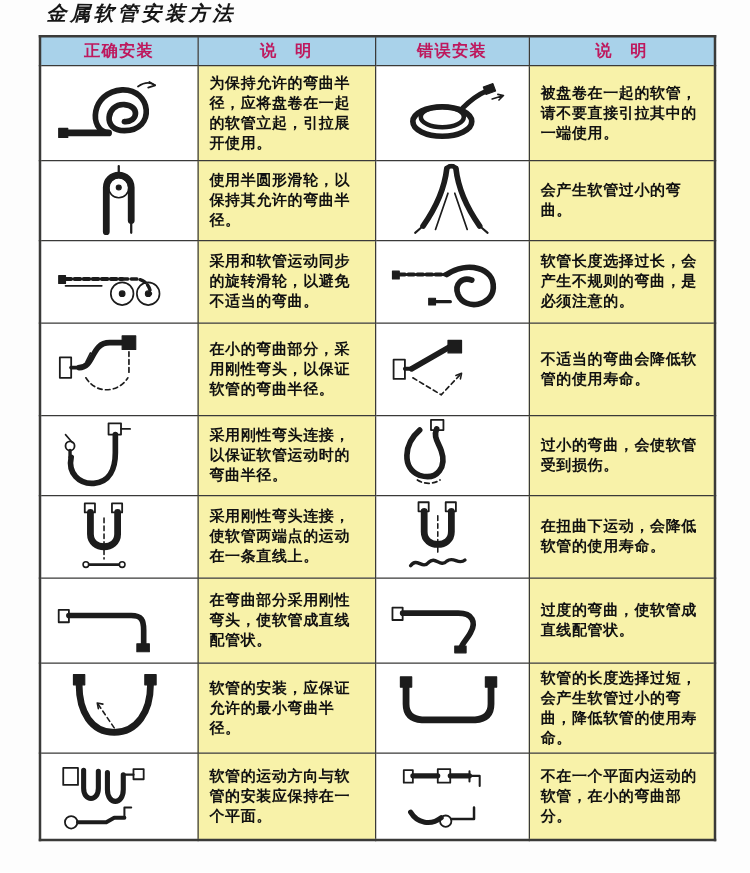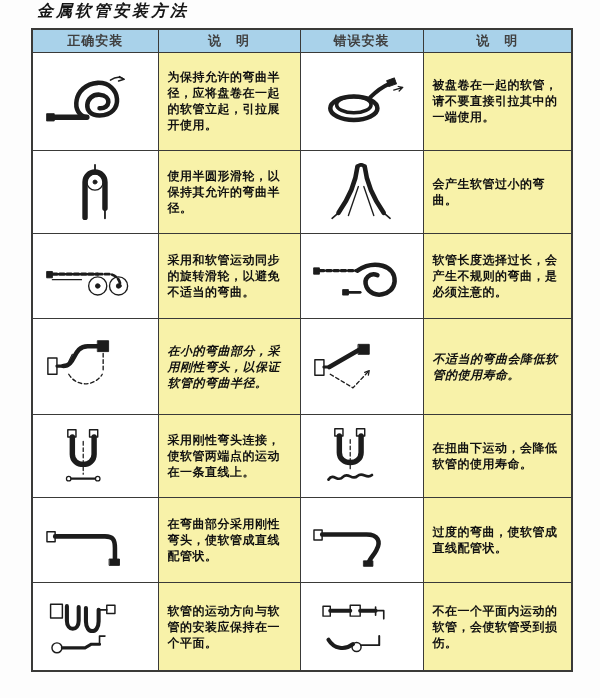--- a/index.html
+++ b/index.html
@@ -27,36 +27,36 @@
   }
   th,td{
     border:1px solid var(--border,#3a3a38);
     padding:0;
     vertical-align:middle;
   }
   thead tr{height:23px;}
   th{
     background:var(--header-bg,#a9d2ea);
     font-size:13px;font-weight:bold;letter-spacing:1px;
-    color:#404040;text-align:center;
+    color:#be185d;text-align:center;
   }
   td.cell-img{background:#fff;text-align:center;}
   td.cell-note{
     background:var(--note-bg,#f8f2a9);
     font-size:12px;font-weight:bold;
     line-height:16px;letter-spacing:0.5px;
     padding:3px 8px 3px 9px;
     text-align:left;
   }
   svg.illu{width:104px;height:58px;display:inline-block;vertical-align:middle;}
   
   #tbody tr:nth-child(1){height:76px;margin-top:24px;}
   #tbody tr:nth-child(2){height:64px;}
   #tbody tr:nth-child(3){height:66px;}
-  #tbody tr:nth-child(4){height:74px;font-style:italic;}
+  #tbody tr:nth-child(4){height:74px;}
   #tbody tr:nth-child(5){height:64px;}
   #tbody tr:nth-child(6){height:66px;padding-left:44px;}
   #tbody tr:nth-child(7){height:68px;padding-left:20px;}
   #tbody tr:nth-child(8){height:72px;}
   #tbody tr:nth-child(9){height:70px;margin-top:16px;}
 </style>
 </head>
 <body style="--header-bg: #a9d2ea; --note-bg: #f8f2a9; --border: #3a3a38; --ink: #111111; --page-bg: #fdfdfd;">
 
 <div class="page">
@@ -170,20 +170,41 @@
               <path d="M13 32 h6" stroke-width="3.5"></path>
               <path d="M19 32 L52 13" stroke-width="5"></path>
               <rect x="51" y="7" width="12" height="11" fill="#1c1c1c"></rect>
               <path d="M20 40 L45 55 L63 36" stroke-width="1.5" stroke-dasharray="4 3"></path>
               <path d="M63 36 l-5 2 M63 36 l-1 5" stroke-width="1.4"></path>
             </svg>
     </td>
     <td class="cell-note">不适当的弯曲会降低软管的使用寿命。</td>
   </tr>
 
+  <tr>
+    <td class="cell-img">
+      <svg class="illu correct-illu" viewBox="0 0 110 64" fill="none" stroke="#1c1c1c" stroke-linecap="round" stroke-linejoin="round">
+              <circle cx="12" cy="24" r="4" stroke-width="1.6"></circle>
+              <path d="M12 28 V34" stroke-width="3"></path>
+              <path d="M13 34 C10 48 20 58 33 57 C47 56 52 44 52 30 V14" stroke-width="5"></path>
+              <rect x="46" y="4" width="11" height="10" stroke-width="1.6"></rect>
+              <path d="M57 9 h8" stroke-width="1.6"></path>
+              <path d="M8 14 l6 7" stroke-width="1.4"></path>
+            </svg>
+    </td>
+    <td class="cell-note">采用刚性弯头连接，以保证软管运动时的弯曲半径。</td>
+    <td class="cell-img">
+      <svg class="illu wrong-illu" viewBox="0 0 110 64" fill="none" stroke="#1c1c1c" stroke-linecap="round" stroke-linejoin="round">
+              <path d="M26 10 C12 22 10 44 26 50 C42 55 50 42 45 28 C42 20 38 16 41 9" stroke-width="5"></path>
+              <rect x="36" y="1" width="11" height="9" stroke-width="1.6"></rect>
+              <path d="M24 54 C30 58 38 58 44 54" stroke-width="1.5" stroke-dasharray="4 3"></path>
+            </svg>
+    </td>
+    <td class="cell-note">过小的弯曲，会使软管受到损伤。</td>
+  </tr>
 
   <tr>
     <td class="cell-img">
       <svg class="illu correct-illu" viewBox="0 0 110 64" fill="none" stroke="#1c1c1c" stroke-linecap="round" stroke-linejoin="round">
               <rect x="25" y="3" width="9" height="8" stroke-width="1.6"></rect>
               <rect x="49" y="3" width="9" height="8" stroke-width="1.6"></rect>
               <path d="M30 11 V30 C30 45 54 45 54 30 V11" stroke-width="6"></path>
               <path d="M42 16 V52" stroke-width="1.4" stroke-dasharray="4 3"></path>
               <circle cx="26" cy="57" r="2.5" stroke-width="1.4"></circle>
               <circle cx="58" cy="57" r="2.5" stroke-width="1.4"></circle>
@@ -215,20 +236,40 @@
     <td class="cell-img">
       <svg class="illu wrong-illu" viewBox="0 0 110 64" fill="none" stroke="#1c1c1c" stroke-linecap="round" stroke-linejoin="round">
               <rect x="2" y="21" width="9" height="11" stroke-width="1.6"></rect>
               <path d="M11 26 H60 C73 26 76 34 71 43 C68 49 63 53 62 58" stroke-width="5"></path>
               <rect x="57" y="55" width="10" height="6" fill="#1c1c1c"></rect>
             </svg>
     </td>
     <td class="cell-note">过度的弯曲，使软管成直线配管状。</td>
   </tr>
 
+  <tr>
+    <td class="cell-img">
+      <svg class="illu correct-illu" viewBox="0 0 110 64" fill="none" stroke="#1c1c1c" stroke-linecap="round" stroke-linejoin="round">
+              <rect x="15" y="3" width="10" height="9" fill="#1c1c1c"></rect>
+              <rect x="78" y="3" width="10" height="9" fill="#1c1c1c"></rect>
+              <path d="M20 12 C20 36 31 54 51 54 C71 54 83 36 83 12" stroke-width="6"></path>
+              <path d="M51 50 L36 28" stroke-width="1.4" stroke-dasharray="4 3"></path>
+              <path d="M36 28 l1 5 M36 28 l5 1" stroke-width="1.4"></path>
+            </svg>
+    </td>
+    <td class="cell-note">软管的安装，应保证允许的最小弯曲半径。</td>
+    <td class="cell-img">
+      <svg class="illu wrong-illu" viewBox="0 0 110 64" fill="none" stroke="#1c1c1c" stroke-linecap="round" stroke-linejoin="round">
+              <rect x="9" y="5" width="10" height="9" fill="#1c1c1c"></rect>
+              <rect x="84" y="5" width="10" height="9" fill="#1c1c1c"></rect>
+              <path d="M14 14 V29 Q14 42 28 43 H75 Q89 42 89 29 V14" stroke-width="6"></path>
+            </svg>
+    </td>
+    <td class="cell-note">软管的长度选择过短，会产生软管过小的弯曲，降低软管的使用寿命。</td>
+  </tr>
 
   <tr>
     <td class="cell-img">
       <svg class="illu correct-illu" viewBox="0 0 110 64" fill="none" stroke="#1c1c1c" stroke-linecap="round" stroke-linejoin="round">
               <rect x="6" y="7" width="13" height="15" stroke-width="1.6"></rect>
               <path d="M24 9 V25 C24 37 37 37 37 25 V10" stroke-width="4.5"></path>
               <path d="M45 11 V26 C45 40 59 40 59 26 V13" stroke-width="4.5"></path>
               <path d="M59 13 h9" stroke-width="2"></path>
               <rect x="68" y="8" width="9" height="9" stroke-width="1.6"></rect>
               <circle cx="13" cy="55" r="5.5" stroke-width="1.6"></circle>
@@ -242,17 +283,17 @@
               <rect x="12" y="9" width="8" height="11" stroke-width="1.6"></rect>
               <path d="M20 14 H42" stroke-width="4.5"></path>
               <rect x="42" y="8" width="11" height="12" stroke-width="1.6"></rect>
               <path d="M53 14 H70" stroke-width="4.5"></path>
               <path d="M70 10 v9 M70 14 h9 v9" stroke-width="1.8"></path>
               <path d="M18 46 C24 56 36 58 45 51" stroke-width="4.5"></path>
               <circle cx="49" cy="54" r="5" stroke-width="1.6"></circle>
               <path d="M54 52 h20 v-10" stroke-width="2.2"></path>
             </svg>
     </td>
-    <td class="cell-note">不在一个平面内运动的软管，会使软管受到损伤。</td>
+    <td class="cell-note">不在一个平面内运动的软管，在小的弯曲部分。</td>
   </tr>
 </tbody>
   </table>
 </div>
 
 </body></html>

